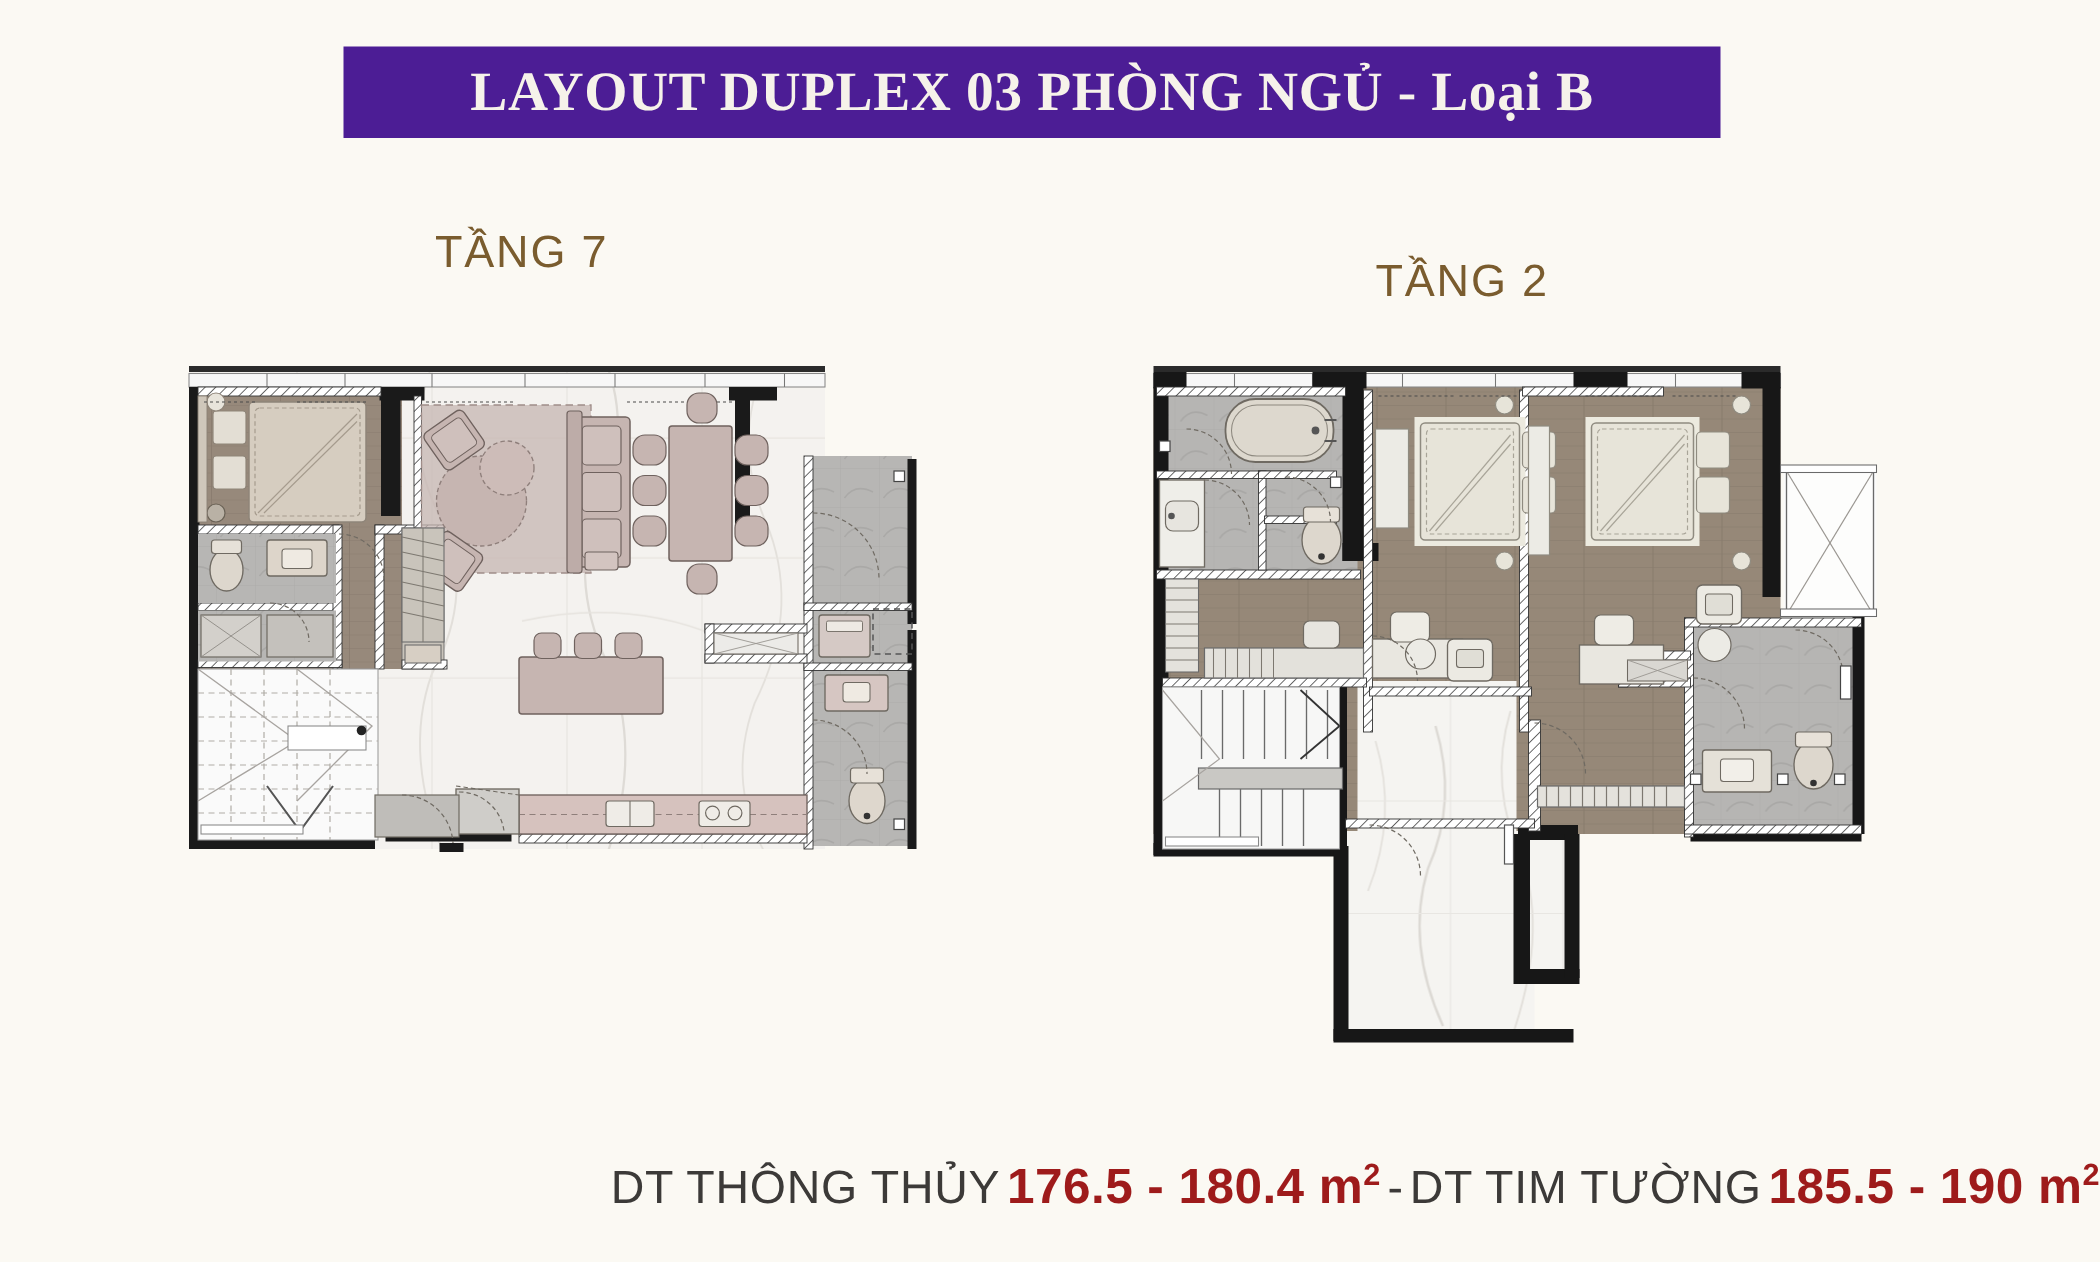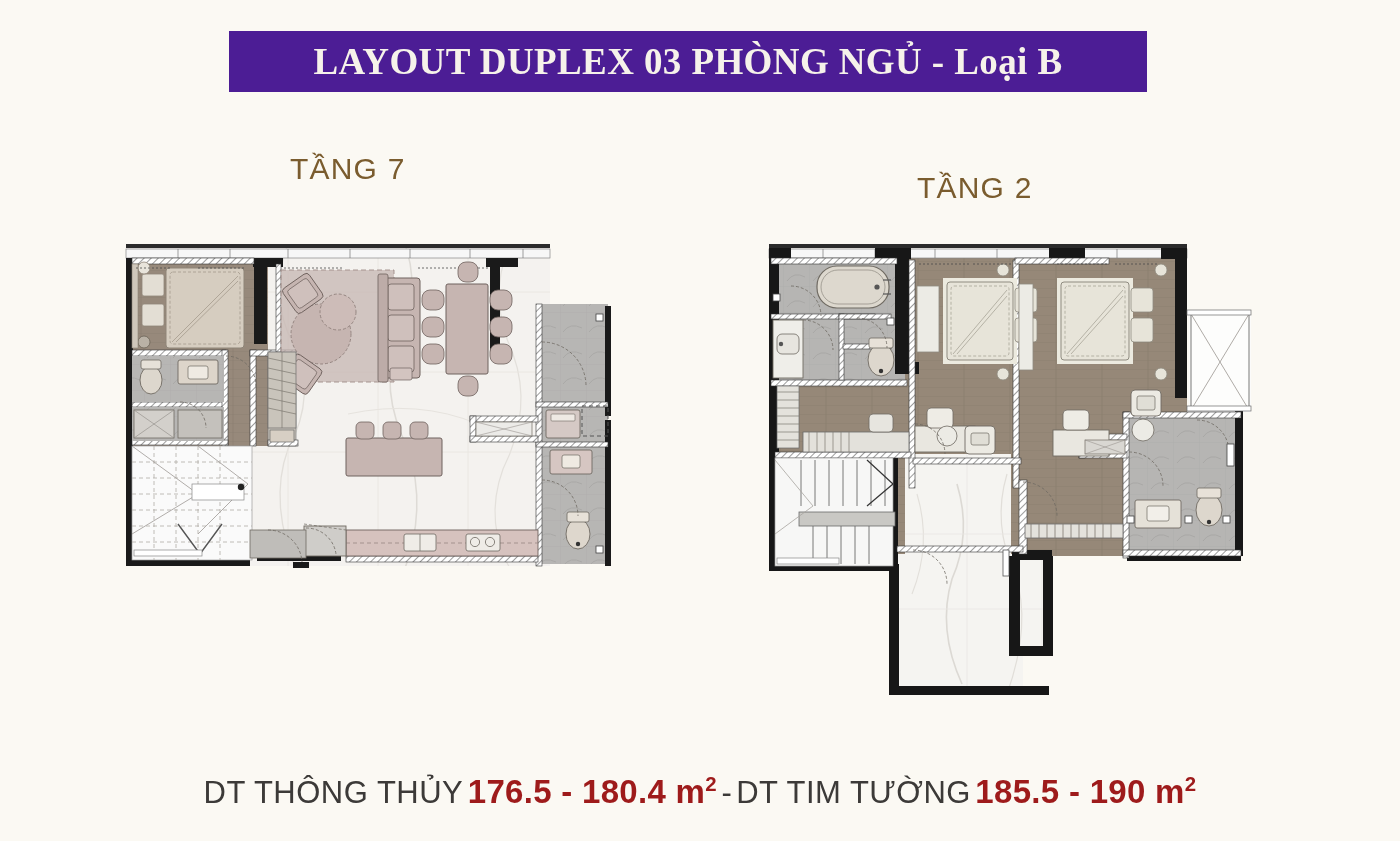--- a/index.html
+++ b/index.html
@@ -53,21 +53,21 @@
   #plan-floor1 { left: 118px; top: 234px; width: 500px; height: 345px; }
   #plan-floor2 { left: 757px; top: 234px; width: 500px; height: 470px; }
   .plan svg { display: block; width: 100%; height: 100%; }
 
   
   #area-summary {
     position: absolute;
     left: 0;
     top: 772px;
     width: 1400px;
-    text-align: center;
+    text-align: right;
     white-space: nowrap;
   }
   #area-summary .lbl {
     font-family: "Liberation Sans", sans-serif;
     font-size: 31px;
     font-weight: 300;
     color: #3c3a38;
     letter-spacing: 0.5px;
   }
   #area-summary .val {

